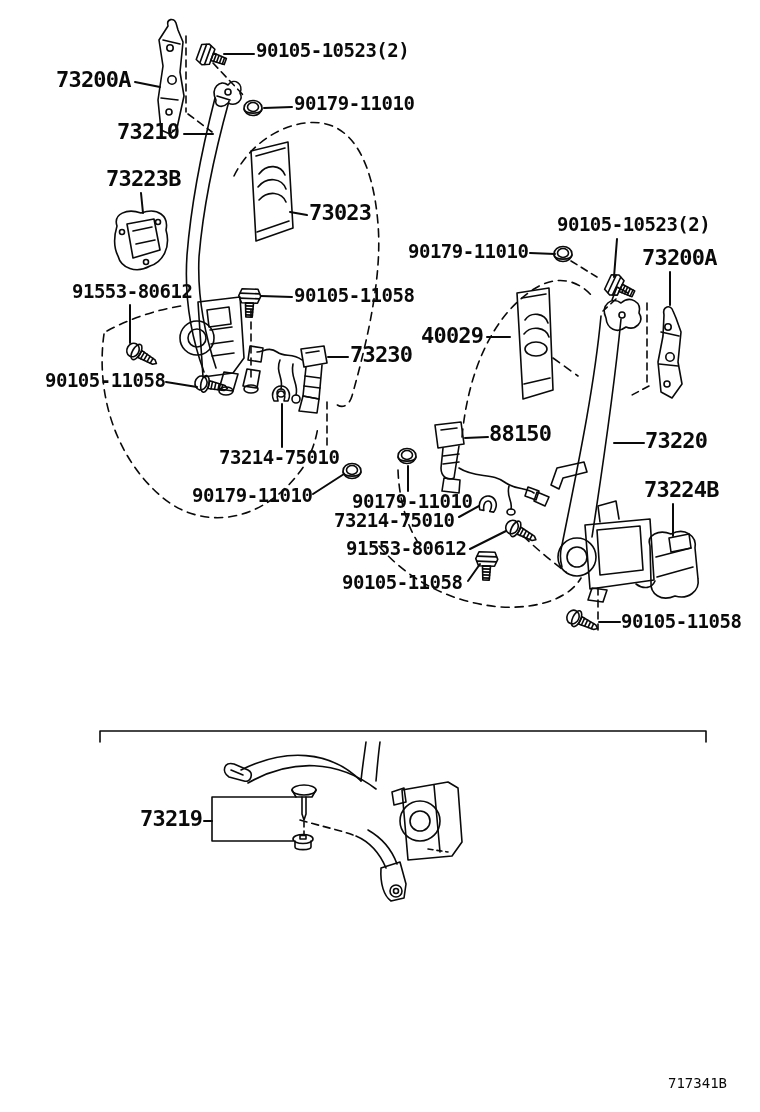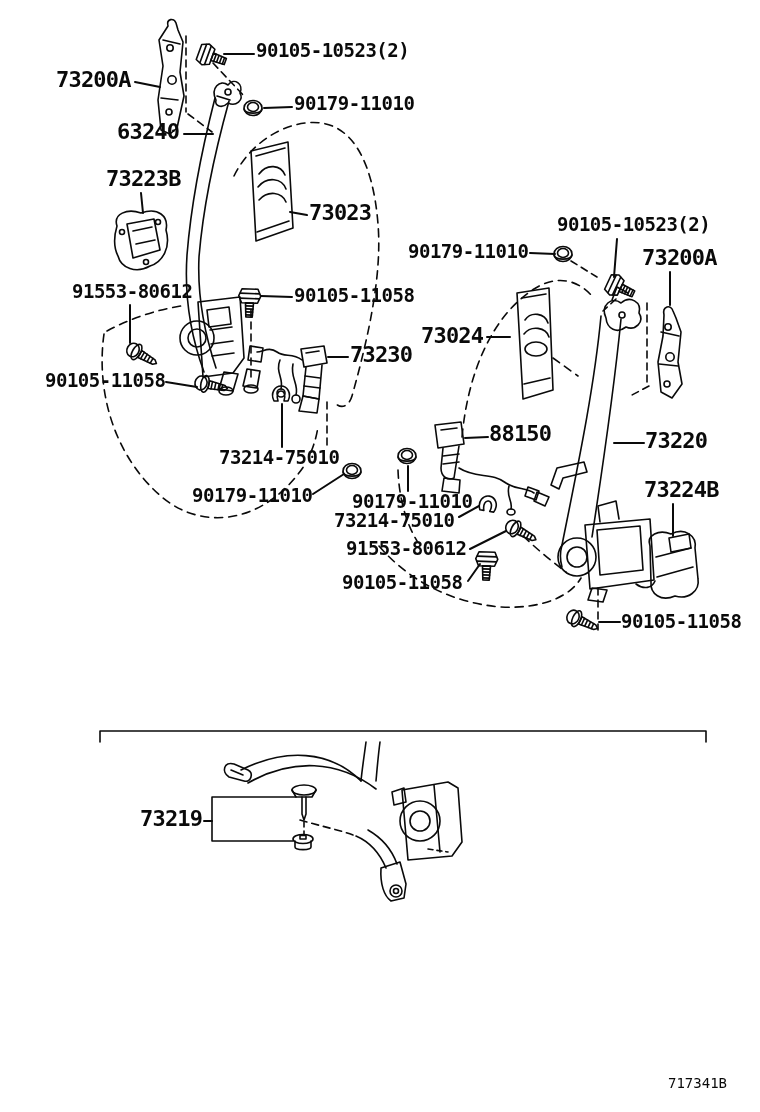--- a/index.html
+++ b/index.html
@@ -276,33 +276,33 @@
       <path d="M434,785 L440,852"></path>
       <path d="M392,792 L404,788 L406,802 L394,805 Z"></path>
       <path d="M428,849 L448,852" stroke-dasharray="5 4"></path>
     </g>
   </g>
 </svg>
 
 <div class="callout sm" style="left:256px;top:41px">90105-10523(2)</div>
 <div class="callout lg" style="left:56px;top:69px">73200A</div>
 <div class="callout sm" style="left:294px;top:94px">90179-11010</div>
-<div class="callout lg" style="left:117px;top:121px">63240</div>
+<div class="callout lg" style="left:117px;top:121px">73210</div>
 <div class="callout lg" style="left:106px;top:168px">73223B</div>
 <div class="callout lg" style="left:309px;top:202px">73023</div>
 <div class="callout sm" style="left:72px;top:282px">91553-80612</div>
 <div class="callout sm" style="left:294px;top:286px">90105-11058</div>
 <div class="callout sm" style="left:45px;top:371px">90105-11058</div>
 <div class="callout lg" style="left:350px;top:344px">73230</div>
 <div class="callout sm" style="left:219px;top:448px">73214-75010</div>
 <div class="callout sm" style="left:192px;top:486px">90179-11010</div>
 <div class="callout sm" style="left:408px;top:242px">90179-11010</div>
 <div class="callout sm" style="left:557px;top:215px">90105-10523(2)</div>
 <div class="callout lg" style="left:642px;top:247px">73200A</div>
-<div class="callout lg" style="left:421px;top:325px">73024</div>
+<div class="callout lg" style="left:421px;top:325px">40029</div>
 <div class="callout lg" style="left:489px;top:423px">88150</div>
 <div class="callout lg" style="left:645px;top:430px">73220</div>
 <div class="callout lg" style="left:644px;top:479px">73224B</div>
 <div class="callout sm" style="left:352px;top:492px">90179-11010</div>
 <div class="callout sm" style="left:334px;top:511px">73214-75010</div>
 <div class="callout sm" style="left:346px;top:539px">91553-80612</div>
 <div class="callout sm" style="left:342px;top:573px">90105-11058</div>
 <div class="callout sm" style="left:621px;top:612px">90105-11058</div>
 <div class="callout lg" style="left:140px;top:808px">73219</div>
 

